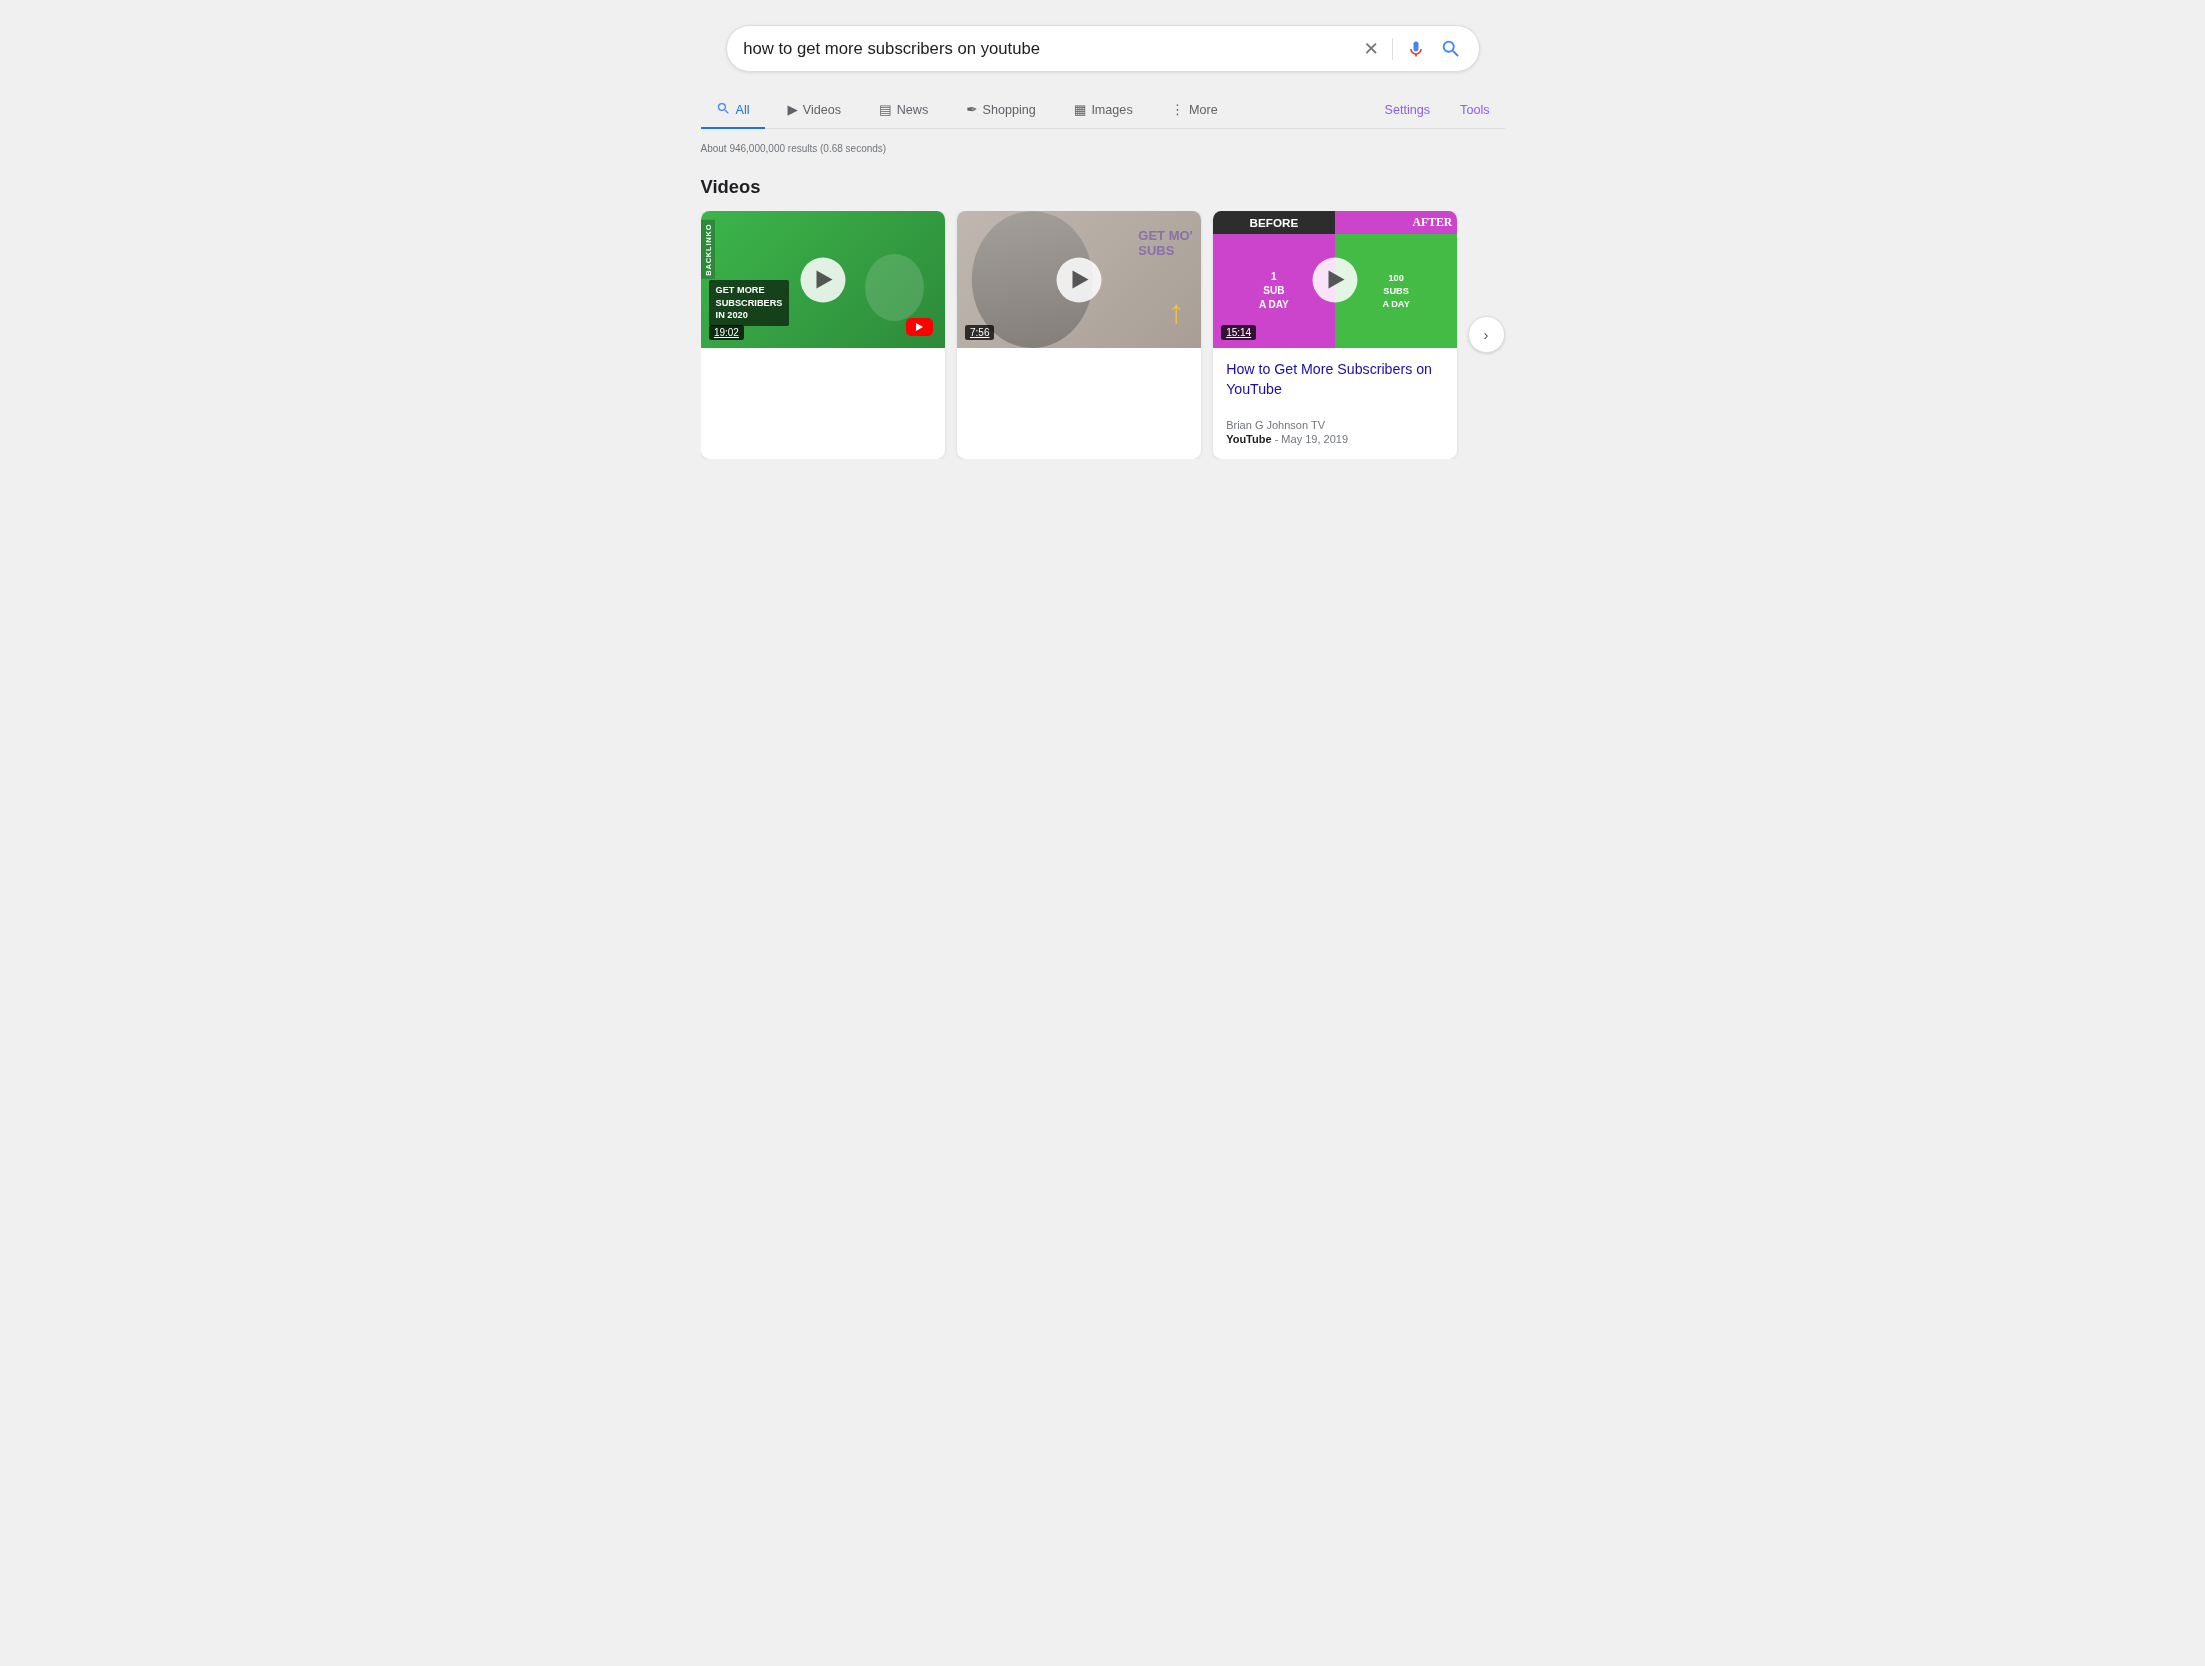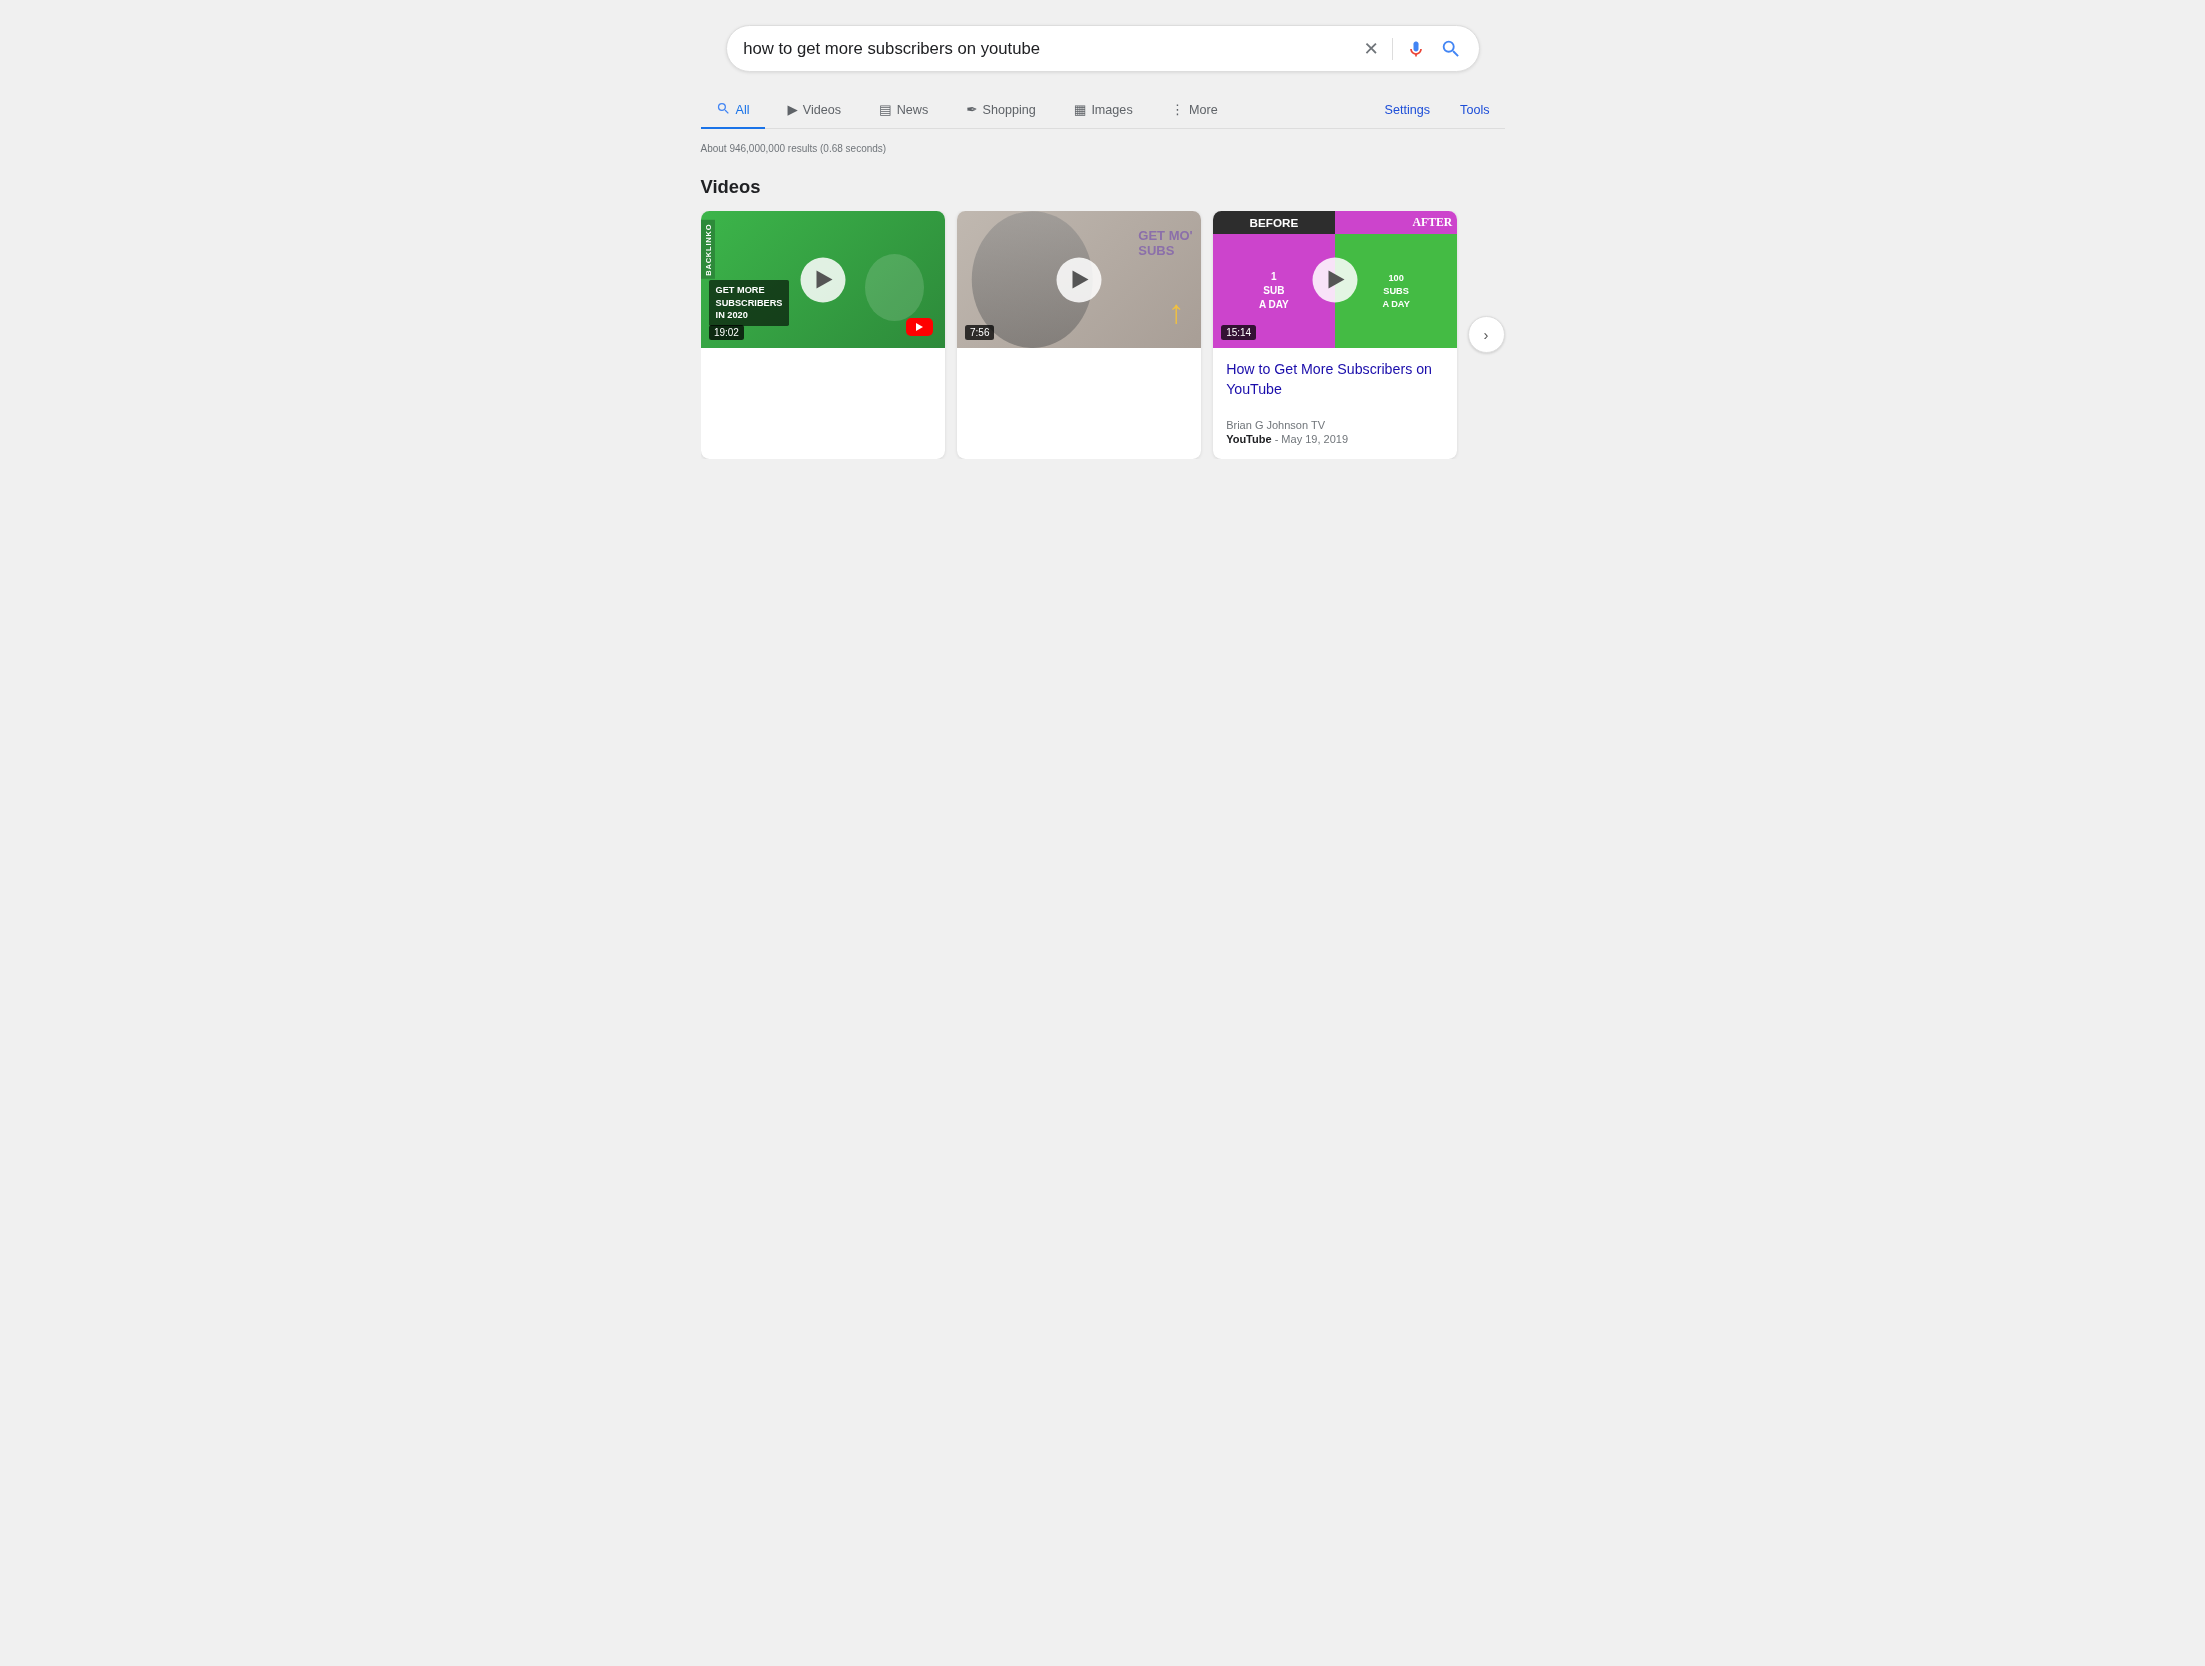--- a/index.html
+++ b/index.html
@@ -77,21 +77,21 @@
       color: #1a73e8;
       border-bottom: 2.5px solid #1a73e8;
     }
     .nav-tab-icon { font-size: 13.4px; }
     .nav-tab-right {
       margin-left: auto;
       display: flex;
       gap: 0;
     }
     .nav-tab-right .nav-tab {
-      color: #1d4ed8;
+      color: #8b5cf6;
       font-size: 12.6px;
     }
 
     
     .results-count {
       max-width: 804px;
       margin: 0 auto 22px auto;
       color: #70757a;
       font-size: 10px;
       padding: 8.4px 0 0 0;
@@ -310,20 +310,21 @@
     .duration-badge {
       position: absolute;
       bottom: 8.4px;
       left: 8.4px;
       background: rgba(0,0,0,0.75);
       color: #fff;
       font-size: 10px;
       padding: 1.7px 5px;
       border-radius: 2.5px;
       z-index: 3;
+      text-decoration: underline;
     }
 
     
     .video-info {
       padding: 11.7px 13.4px 13.4px 13.4px;
     }
     .video-title {
       color: #1a0dab;
       font-size: 14.2px;
       font-weight: normal;

